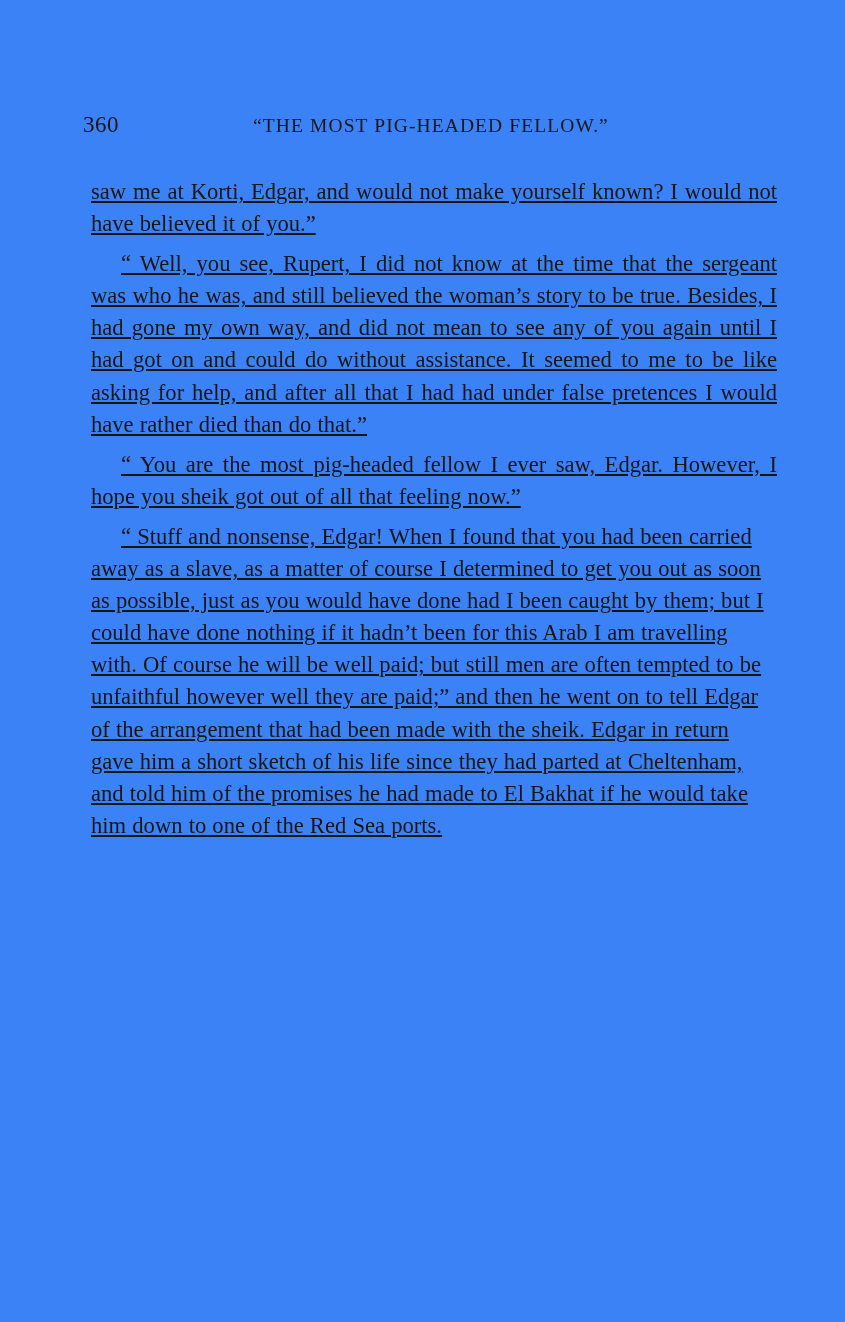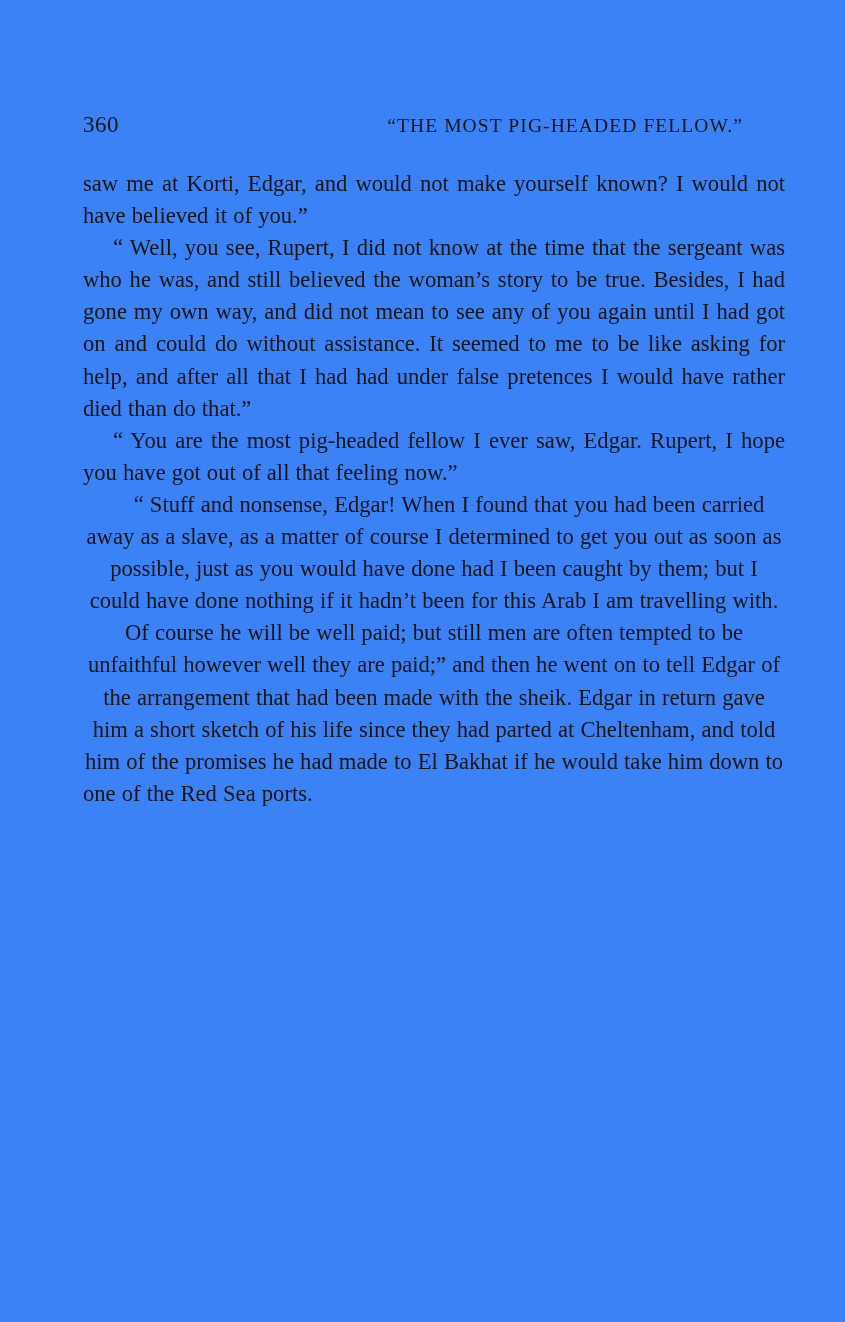--- a/index.html
+++ b/index.html
@@ -32,64 +32,65 @@
     display: flex;
     align-items: baseline;
   }
   .folio {
     font-size: 23px;
     letter-spacing: 0.5px;
     font-family: "Liberation Serif", serif;
   }
   .running-title {
     flex: 1;
-    text-align: right;
+    text-align: center;
     font-size: 19.5px;
     font-variant: small-caps;
     letter-spacing: 1.1px;
     padding-right: 40px;
     white-space: nowrap;
     font-family: Liberation Serif, serif;
   }
   .body-text {
     position: absolute;
     left: 83px;
     top: 168px;
     width: 702px;
     font-size: 22.6px;
     line-height: 32.1px;
     text-align: justify;
     text-justify: inter-word;
     word-spacing: 0.5px;
   }
   .body-text p {
-    margin: 0;
+    margin: 8px;
     text-indent: 0;
+    text-decoration: underline;
   }
   .body-text p.indent {
     text-indent: 30px;
   }
   .body-text p:last-child {
-    text-align: center;
+    text-align: left;
   }
   
   .body-text p {
     text-align-last: left;
   }
 </style>
 </head>
 <body>
 
 <div class="page">
 
   <div class="header">
     <div class="folio">360</div>
     <div class="running-title">“THE MOST PIG-HEADED FELLOW.”</div>
   </div>
 
   <div class="body-text">
     <p>saw me at Korti, Edgar, and would not make yourself known? I would not have believed it of you.”</p>
     <p class="indent">“ Well, you see, Rupert, I did not know at the time that the sergeant was who he was, and still believed the woman’s story to be true.  Besides, I had gone my own way, and did not mean to see any of you again until I had got on and could do without assistance.  It seemed to me to be like asking for help, and after all that I had had under false pretences I would have rather died than do that.”</p>
-    <p class="indent">“ You are the most pig-headed fellow I ever saw, Edgar. Rupert, I hope you have got out of all that feeling now.”</p>
+    <p class="indent">“ You are the most pig-headed fellow I ever saw, Edgar. However, I hope you sheik got out of all that feeling now.”</p>
     <p class="indent">“ Stuff and nonsense, Edgar!  When I found that you had been carried away as a slave, as a matter of course I determined to get you out as soon as possible, just as you would have done had I been caught by them; but I could have done nothing if it hadn’t been for this Arab I am travelling with. Of course he will be well paid; but still men are often tempted to be unfaithful however well they are paid;” and then he went on to tell Edgar of the arrangement that had been made with the sheik.  Edgar in return gave him a short sketch of his life since they had parted at Cheltenham, and told him of the promises he had made to El Bakhat if he would take him down to one of the Red Sea ports.</p>
   </div>
 
 </div>
 
 </body></html>

